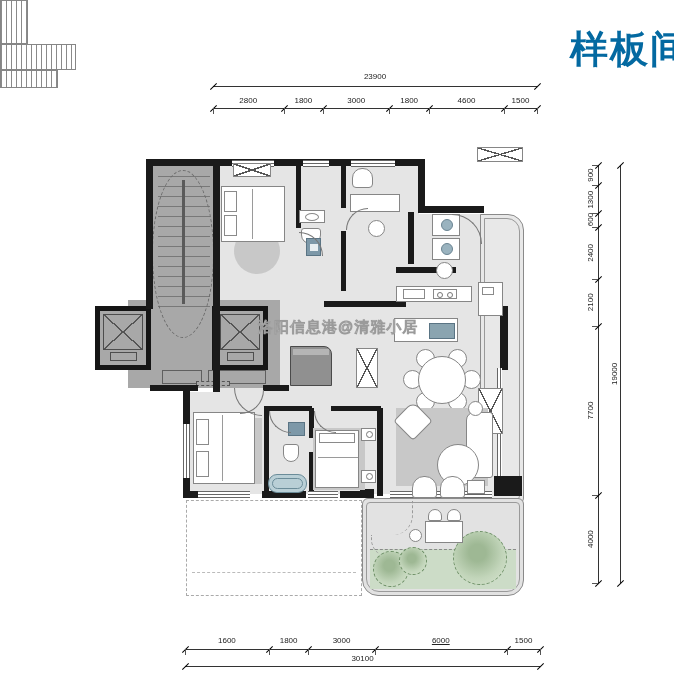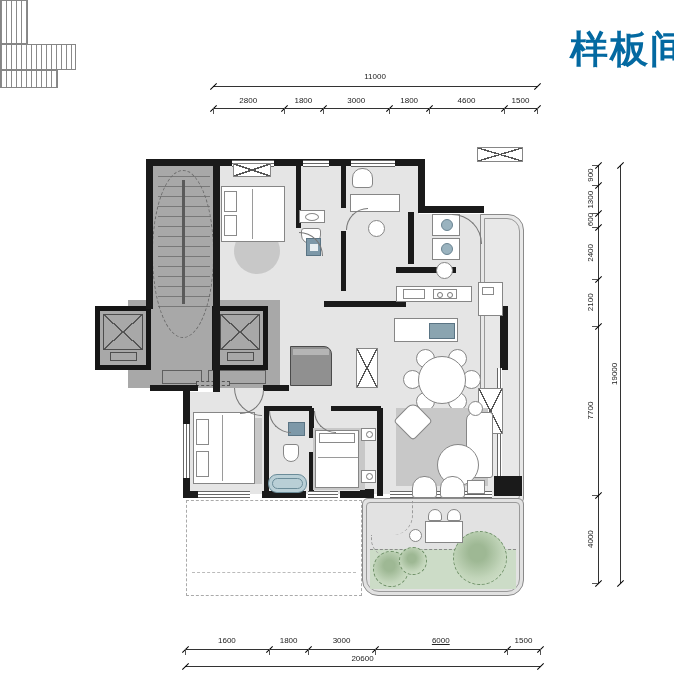--- a/index.html
+++ b/index.html
@@ -229,23 +229,24 @@
     </div>
 
     <div class="door d-bl" style="left:234px;top:388px;width:28px;height:28px"></div>
     <div class="door d-tr" style="left:299px;top:232px;width:24px;height:24px"></div>
     <div class="door d-tl" style="left:346px;top:208px;width:22px;height:22px"></div>
     <div class="door d-br" style="left:240px;top:390px;width:24px;height:24px"></div>
     <div class="door d-bl" style="left:269px;top:411px;width:22px;height:22px"></div>
     <div class="door d-bl" style="left:314px;top:411px;width:22px;height:22px"></div>
     <div class="door d-tr" style="left:452px;top:214px;width:30px;height:30px"></div>
 
+    <div class="watermark">洛阳信息港@清雅小居</div>
 
     <div id="dims">
-        <div class="dim-lab" style="left: 213px; top: 72px; width: 324px;">11000</div>
+        <div class="dim-lab" style="left: 213px; top: 72px; width: 324px;">23900</div>
         <div class="dim-line" style="left: 213px; top: 86px; width: 324px; height: 1px;"></div>
         <div class="dim-tick" style="left: 209px; top: 86px;"></div>
         <div class="dim-tick" style="left: 533px; top: 86px;"></div>
         <div class="dim-line" style="left: 213px; top: 108px; width: 324px; height: 1px;"></div>
         <div class="dim-lab" style="left: 213px; top: 96px; width: 70.5306px;">2800</div>
         <div class="dim-tick" style="left: 209px; top: 108px;"></div>
         <div class="dim-ext" style="left: 213px; top: 108px; width: 1px; height: 6px;"></div>
         <div class="dim-lab" style="left: 283.531px; top: 96px; width: 39.6735px;">1800</div>
         <div class="dim-tick" style="left: 279.531px; top: 108px;"></div>
         <div class="dim-ext" style="left: 283.531px; top: 108px; width: 1px; height: 6px;"></div>
@@ -256,21 +257,21 @@
         <div class="dim-tick" style="left: 385.327px; top: 108px;"></div>
         <div class="dim-ext" style="left: 389.327px; top: 108px; width: 1px; height: 6px;"></div>
         <div class="dim-lab" style="left: 429px; top: 96px; width: 74.9388px;">4600</div>
         <div class="dim-tick" style="left: 425px; top: 108px;"></div>
         <div class="dim-ext" style="left: 429px; top: 108px; width: 1px; height: 6px;"></div>
         <div class="dim-lab" style="left: 503.939px; top: 96px; width: 33.0612px;">1500</div>
         <div class="dim-tick" style="left: 499.939px; top: 108px;"></div>
         <div class="dim-ext" style="left: 503.939px; top: 108px; width: 1px; height: 6px;"></div>
         <div class="dim-tick" style="left: 533px; top: 108px;"></div>
         <div class="dim-ext" style="left: 537px; top: 108px; width: 1px; height: 6px;"></div>
-        <div class="dim-lab" style="left: 185px; top: 654px; width: 355px;">20600</div>
+        <div class="dim-lab" style="left: 185px; top: 654px; width: 355px;">30100</div>
         <div class="dim-line" style="left: 185px; top: 666px; width: 355px; height: 1px;"></div>
         <div class="dim-tick" style="left: 181px; top: 666px;"></div>
         <div class="dim-tick" style="left: 536px; top: 666px;"></div>
         <div class="dim-line" style="left: 185px; top: 649px; width: 355px; height: 1px;"></div>
         <div class="dim-lab" style="left: 185px; top: 636px; width: 83.7888px;">1600</div>
         <div class="dim-tick" style="left: 181px; top: 649px;"></div>
         <div class="dim-ext" style="left: 185px; top: 649px; width: 1px; height: 6px;"></div>
         <div class="dim-lab" style="left: 268.789px; top: 636px; width: 39.6894px;">1800</div>
         <div class="dim-tick" style="left: 264.789px; top: 649px;"></div>
         <div class="dim-ext" style="left: 268.789px; top: 649px; width: 1px; height: 6px;"></div>

